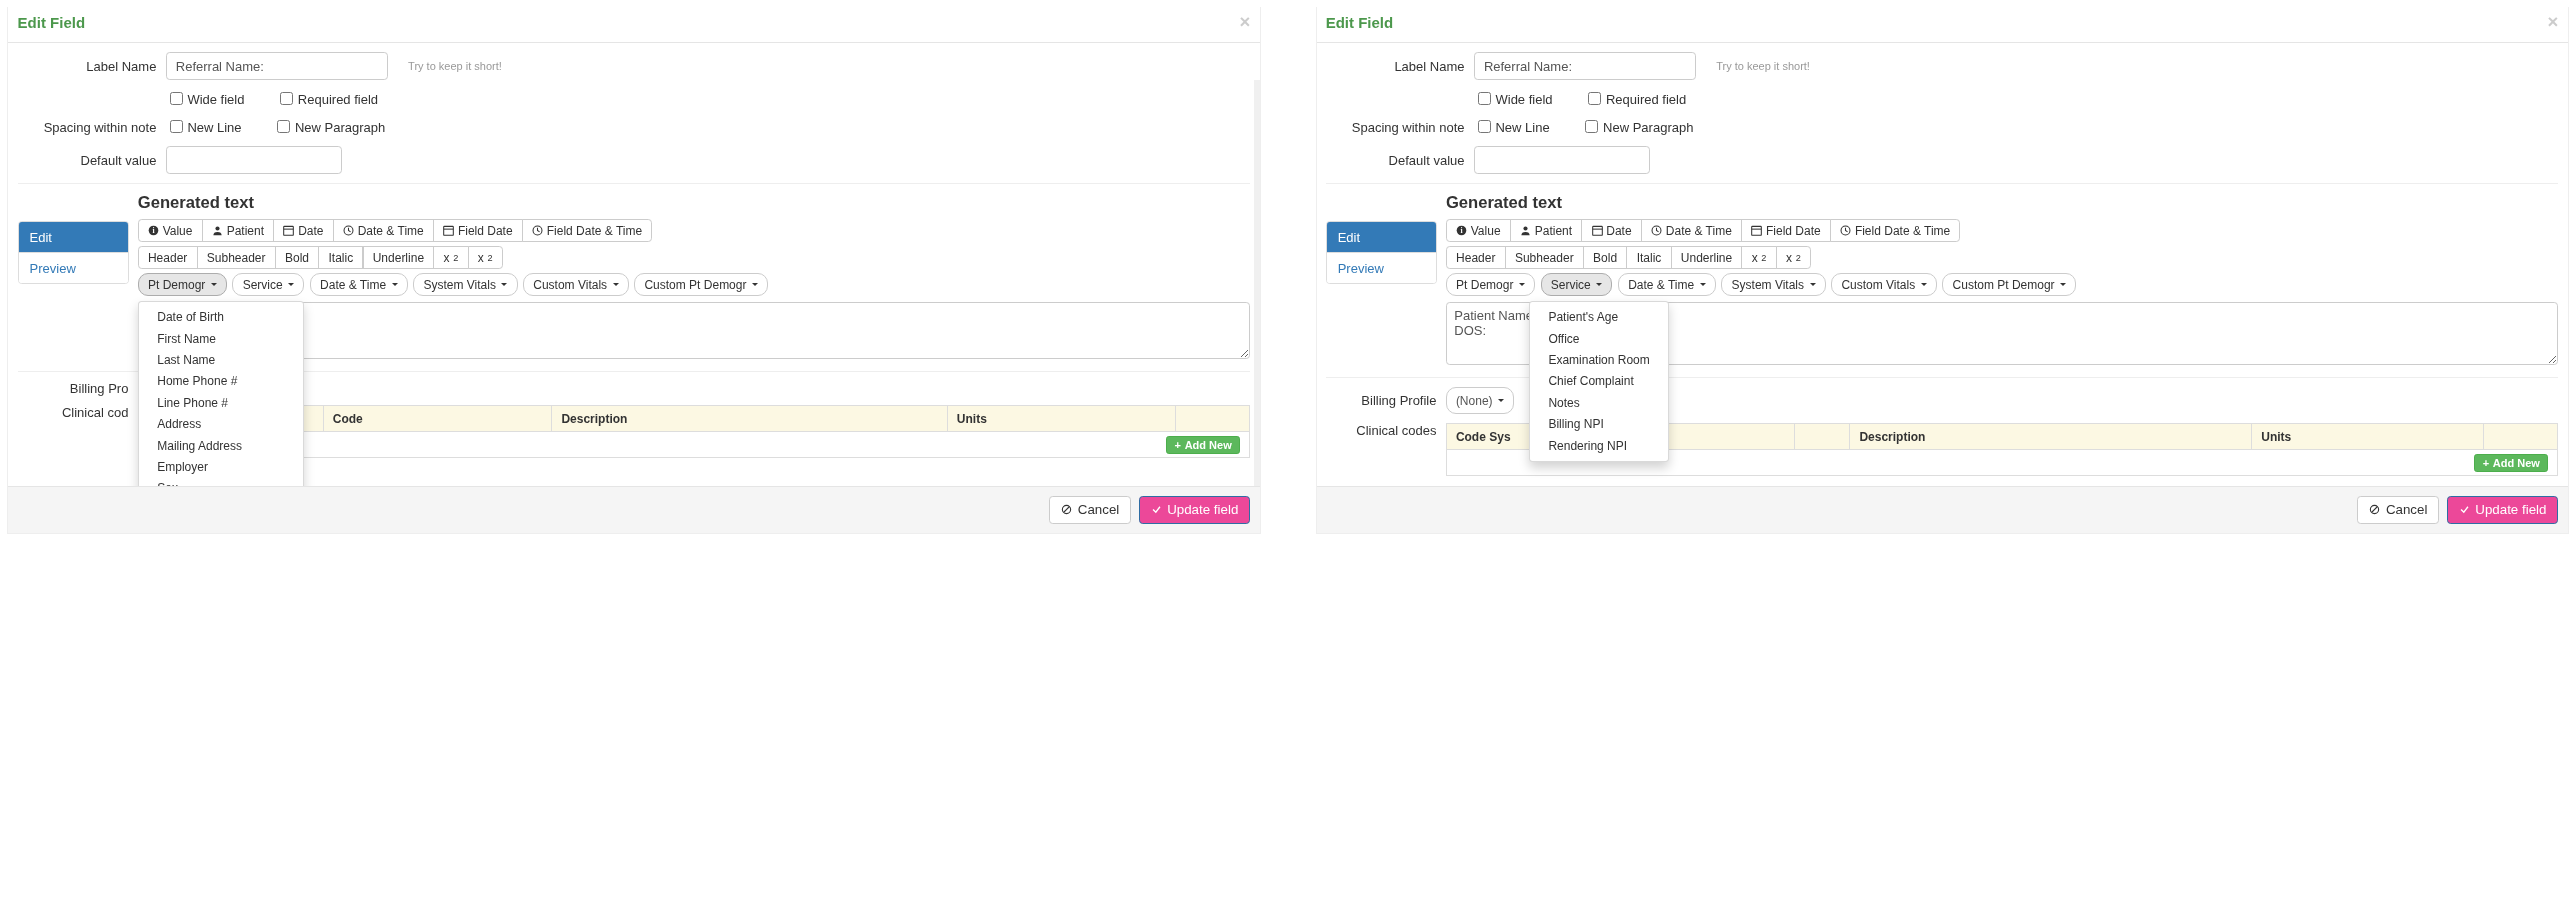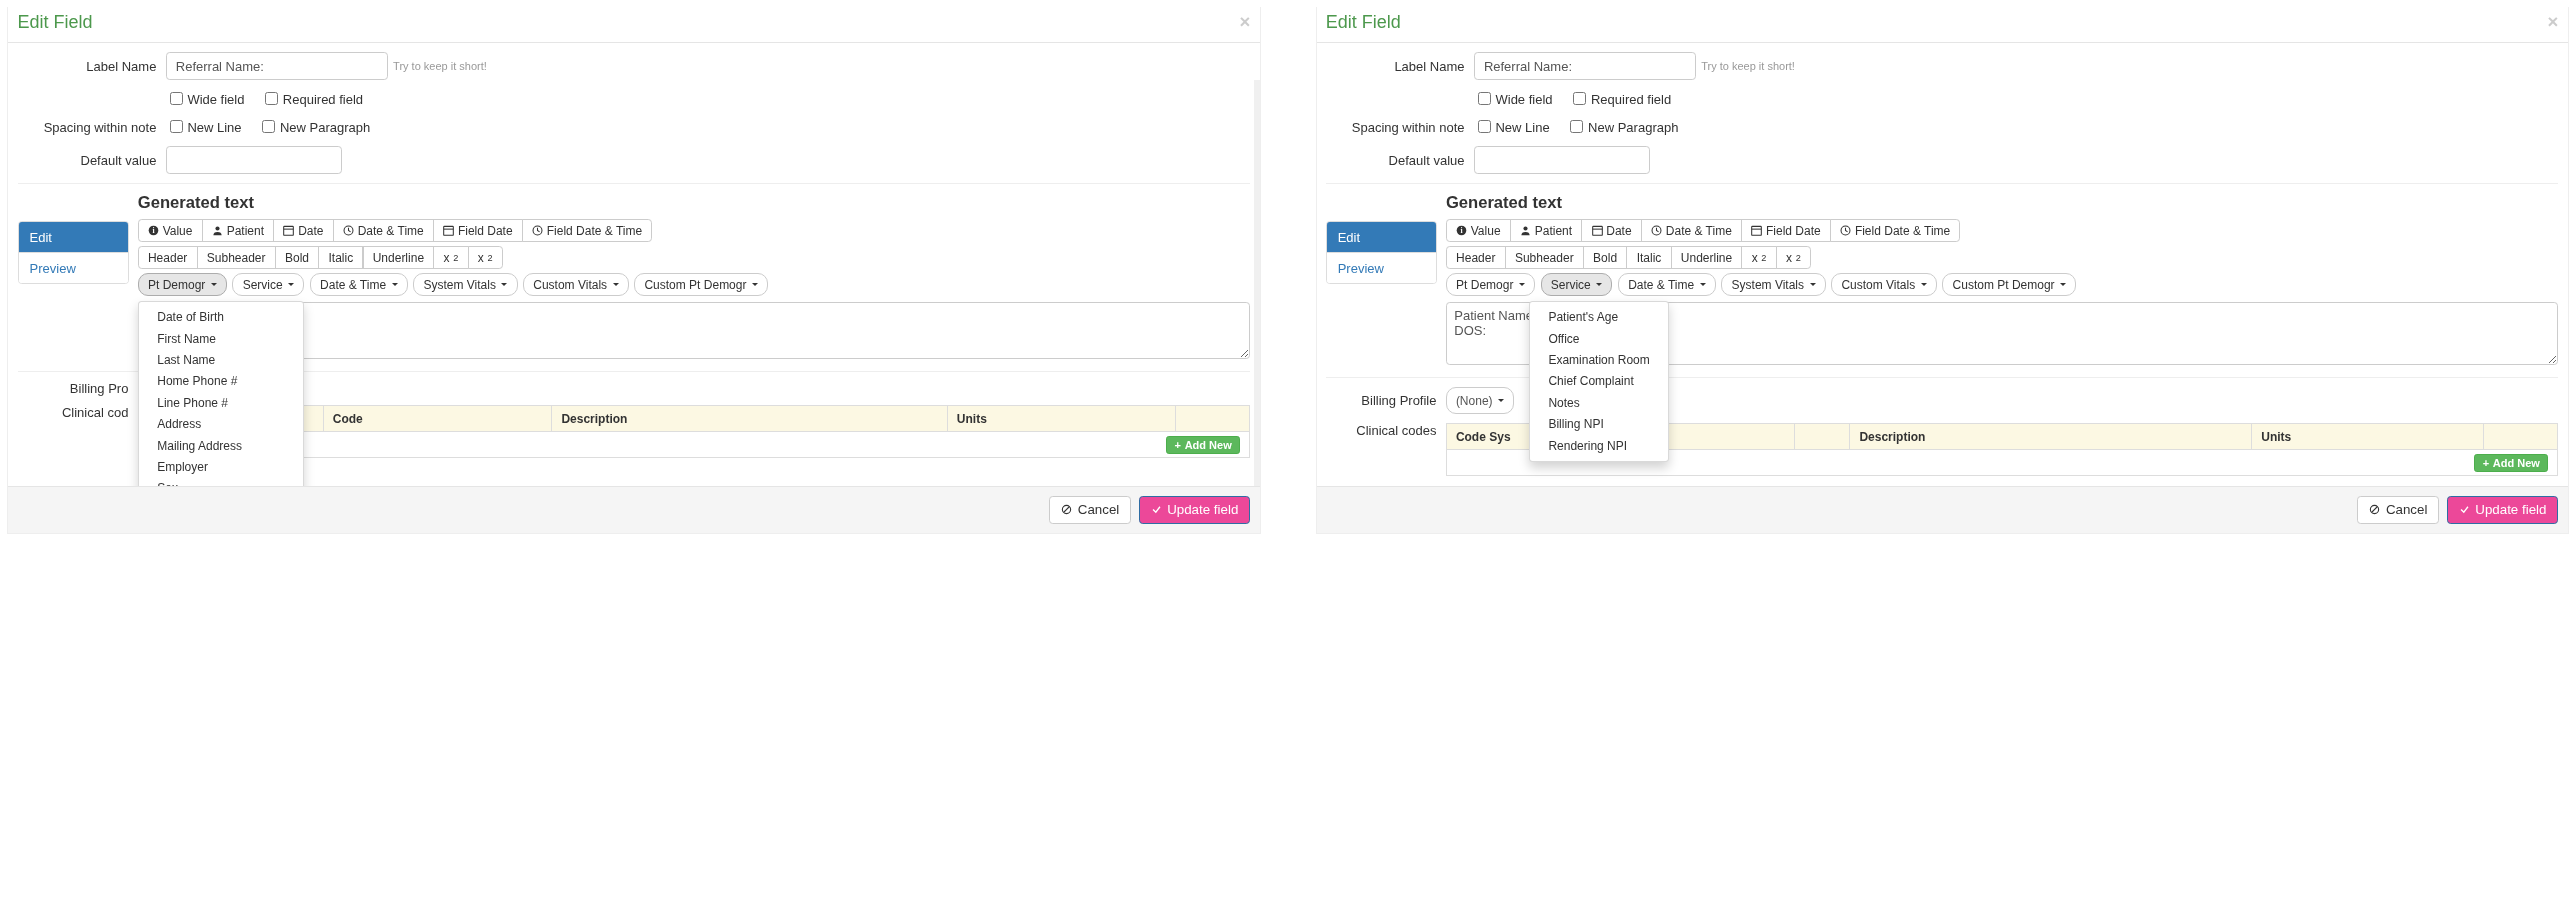--- a/index.html
+++ b/index.html
@@ -22,23 +22,23 @@
     flex-direction: column;
   }
   .panel-header {
     display: flex;
     align-items: center;
     justify-content: space-between;
     padding: 3.7px 9.2px 9.2px 9.2px;
     border-bottom: 0.9px solid #e5e5e5;
   }
   .panel-title {
-    font-size: 18px;
+    font-size: 15px;
     color: #4c984c;
-    font-weight: 400;
+    font-weight: 700;
   }
   .close-x {
     color: #ccc;
     font-size: 18.5px;
     font-weight: bold;
     cursor: pointer;
   }
   .panel-body {
     flex: 1;
     padding: 9.2px 9.2px 0 9.2px;
@@ -49,21 +49,21 @@
     display: flex;
     align-items: center;
     margin-bottom: 9.2px;
   }
   .form-label {
     width: 148px;
     text-align: right;
     padding-right: 9.2px;
     color: #333;
   }
-  .form-ctrl { flex: 1; display: flex; align-items: center; }
+  .form-ctrl { flex: 1; display: flex; align-items: center; gap: 15px;}
   .text-input {
     border: 0.9px solid #ccc;
     border-radius: 3.7px;
     padding: 5.5px 9.2px;
     font-size: 13px;
     color: #555;
     width: 222px;
   }
   .hint { color: #999; font-size: 11px; margin-left: 5.5px;}
   .cb-group { display: flex; align-items: center; gap: 1.8px; margin-right: 16.6px;}

